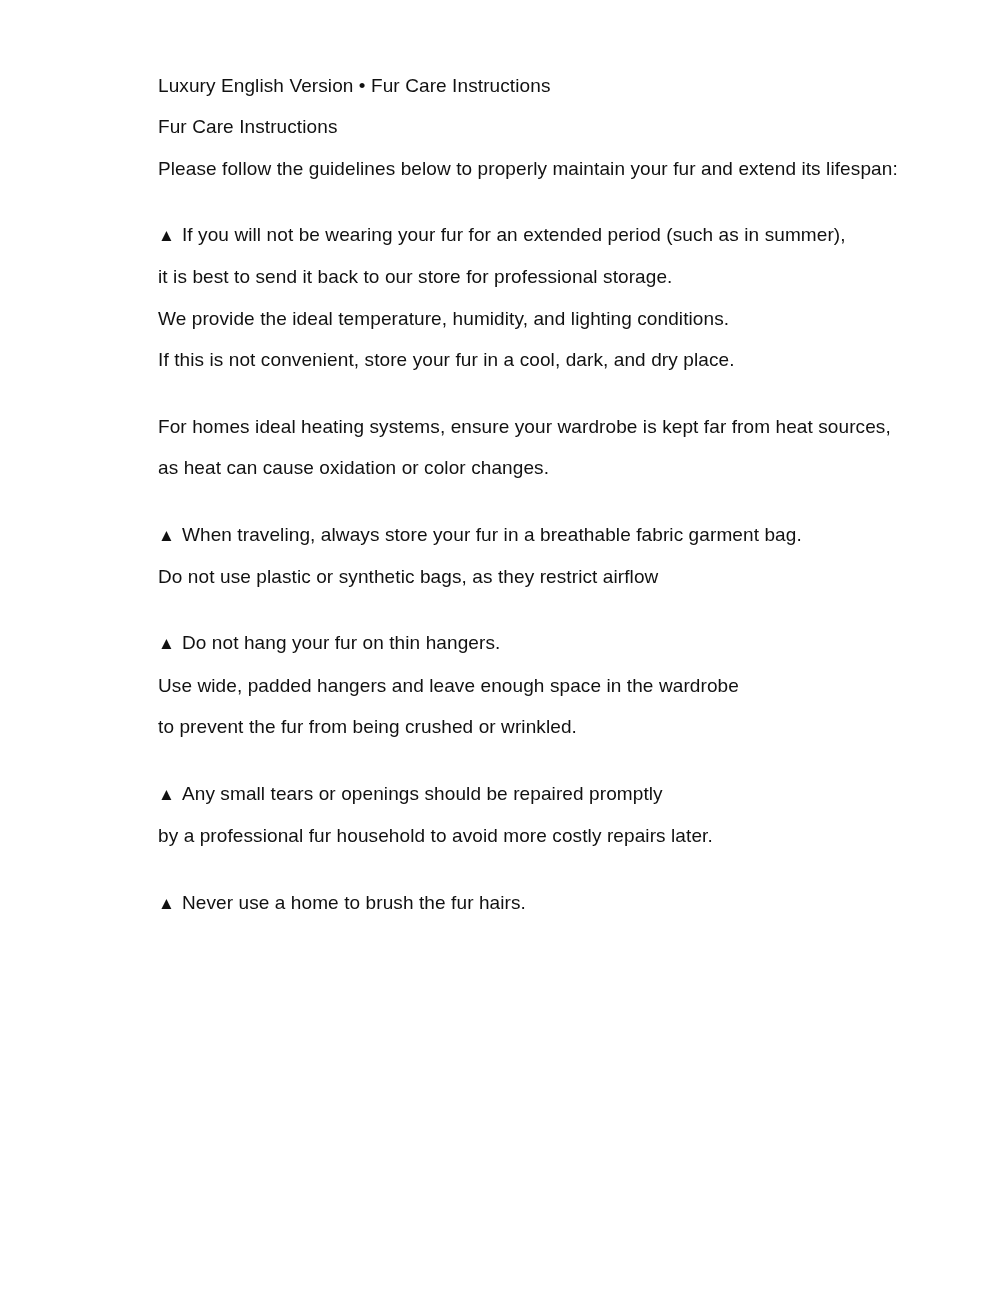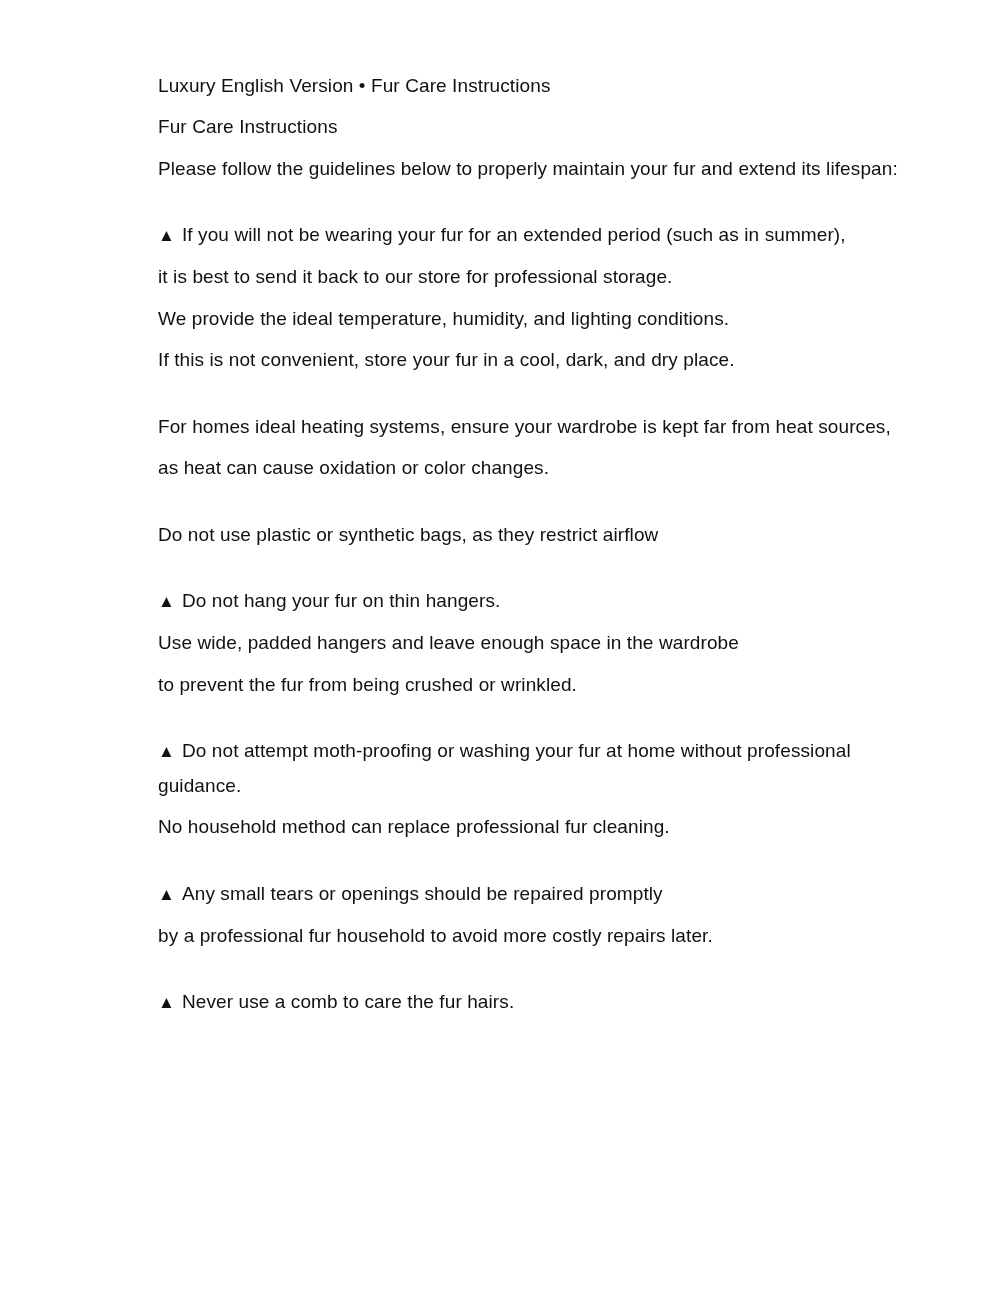--- a/index.html
+++ b/index.html
@@ -44,36 +44,33 @@
     <p>We provide the ideal temperature, humidity, and lighting conditions.</p>
     <p>If this is not convenient, store your fur in a cool, dark, and dry place.</p>
   </div>
 
   <div class="block">
     <p>For homes ideal heating systems, ensure your wardrobe is kept far from heat sources,</p>
     <p>as heat can cause oxidation or color changes.</p>
   </div>
 
   <div class="block">
+    <p><span class="tri">▲</span><span>When traveling, always store your fur in a breathable fabric garment bag.</span></p>
     <p>Do not use plastic or synthetic bags, as they restrict airflow</p>
   </div>
 
   <div class="block">
     <p><span class="tri">▲</span><span>Do not hang your fur on thin hangers.</span></p>
     <p>Use wide, padded hangers and leave enough space in the wardrobe</p>
     <p>to prevent the fur from being crushed or wrinkled.</p>
   </div>
 
-  <div class="block">
-    <p><span class="tri">▲</span><span>Do not attempt moth-proofing or washing your fur at home without professional guidance.</span></p>
-    <p>No household method can replace professional fur cleaning.</p>
-  </div>
 
   <div class="block">
     <p><span class="tri">▲</span><span>Any small tears or openings should be repaired promptly</span></p>
     <p>by a professional fur household to avoid more costly repairs later.</p>
   </div>
 
   <div class="block">
-    <p><span class="tri">▲</span><span>Never use a comb to care the fur hairs.</span></p>
+    <p><span class="tri">▲</span><span>Never use a home to brush the fur hairs.</span></p>
   </div>
 
 </div>
 
 </body></html>

